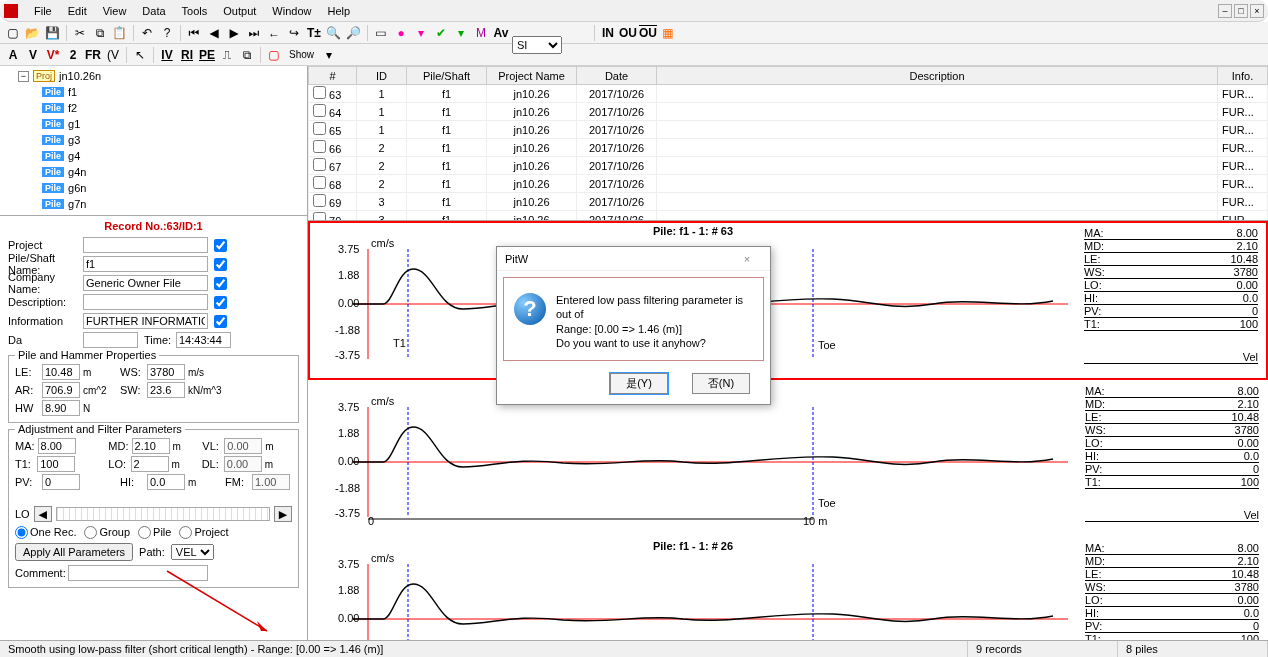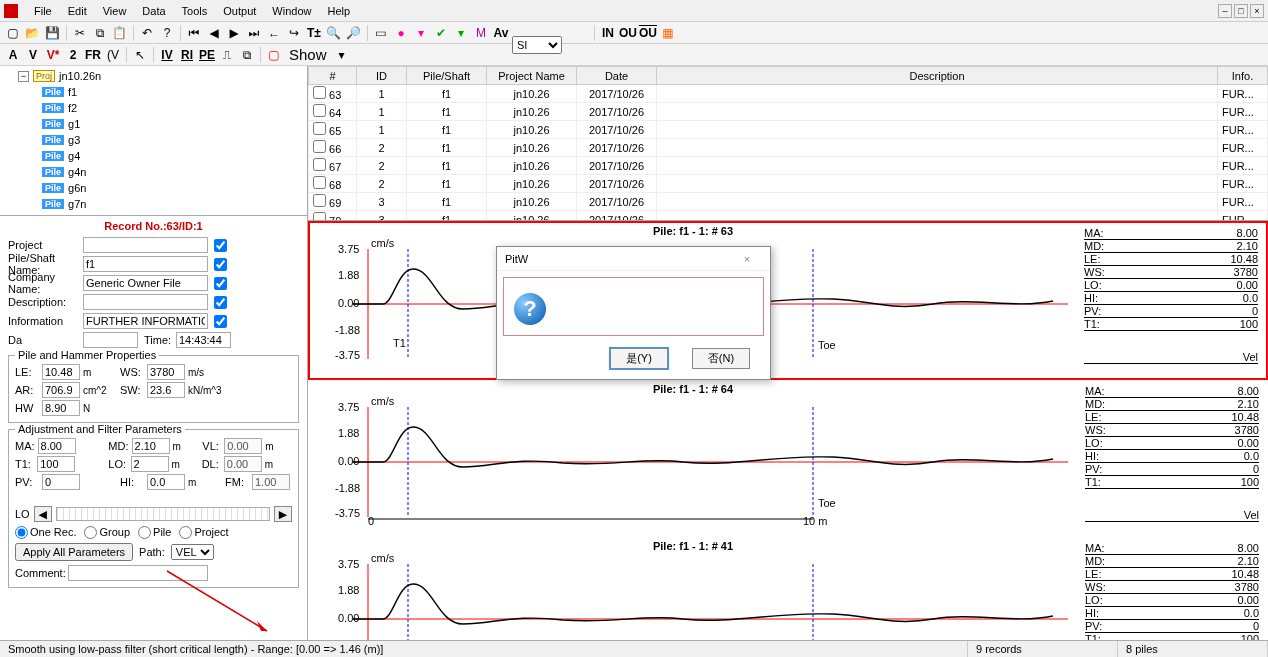--- a/index.html
+++ b/index.html
@@ -1,30 +1,30 @@
 <!DOCTYPE html>
 <html><head>
 <meta charset="utf-8">
 <style>
 * { box-sizing: border-box; margin: 0; padding: 0; font-family: "Segoe UI", Tahoma, sans-serif; font-size: 11px; }
 body { background: #fff; width: 1268px; height: 657px; overflow: hidden; position: relative; color: #000; }
 
 
-.menubar { display: flex; align-items: center; height: 22px; background: #f0f0f0; padding: 0 4px; border-bottom: 1px solid #d0d0d0; }
+.menubar { display: flex; align-items: center; height: 22px; background: #f0f0f0; padding: 0 4px; border-bottom: 1px solid #d0d0d0; border-radius: 10px; }
 .menubar .app-icon { width: 14px; height: 14px; background: #c00; margin-right: 8px; }
 .menubar .menu-item { padding: 2px 8px; cursor: default; }
 .menubar .win-ctrl { margin-left: auto; display: flex; gap: 2px; }
 .menubar .win-ctrl span { width: 14px; height: 14px; border: 1px solid #aaa; display: flex; align-items: center; justify-content: center; font-size: 9px; }
 
 
 .toolbar { display: flex; align-items: center; height: 22px; background: #f4f4f4; border-bottom: 1px solid #d0d0d0; padding: 0 4px; gap: 2px; }
 .tb-btn { width: 18px; height: 18px; display: flex; align-items: center; justify-content: center; font-size: 12px; cursor: pointer; }
 .tb-sep { width: 1px; height: 16px; background: #ccc; margin: 0 2px; }
 .tb-select { font-size: 11px; height: 18px; margin-top: 24px; }
-.tb-text { font-size: 15px; padding: 0 4px; }
+.tb-text { font-size: 10px; padding: 0 4px; }
 .tb-bold { font-weight: bold; }
 .pink { color: #f0a; }
 .green { color: #0a0; }
 
 
 .main { display: flex; height: 580px; }
 .left-pane { width: 308px; border-right: 1px solid #aaa; display: flex; flex-direction: column; }
 .right-pane { flex: 1; display: flex; flex-direction: column; }
 
 
@@ -558,21 +558,21 @@
             </div>
             <div class="info-row">
               <span>T1:</span>
               <span>100</span>
             </div>
       <div class="vel-label">Vel</div>
     </div>
         </div>
         <div class="chart-row">
     <div class="chart-main">
-      <div class="chart-title"><b>Pile: f1 - 1: # 41</b></div>
+      <div class="chart-title"><b>Pile: f1 - 1: # 26</b></div>
       <svg class="chart-svg" viewBox="0 0 760 130">
         <text x="58" y="8" font-size="10">cm/s</text>
         <line x1="55" y1="10" x2="55" y2="120" stroke="#f00"></line>
         <line x1="40" y1="65" x2="755" y2="65" stroke="#f00"></line>
         <line x1="95" y1="10" x2="95" y2="120" stroke="#00f" stroke-dasharray="3,2"></line>
         <line x1="500" y1="10" x2="500" y2="120" stroke="#00f" stroke-dasharray="3,2"></line>
         <text x="25" y="14" font-size="9">3.75</text>
         <text x="25" y="40" font-size="9">1.88</text>
         <text x="25" y="68" font-size="9">0.00</text>
         <text x="22" y="95" font-size="9">-1.88</text>
@@ -621,20 +621,25 @@
   </div>
 </div>
 
 <div class="dialog">
   <div class="dialog-title">
     <span>PitW</span>
     <span class="close">×</span>
   </div>
   <div class="dialog-body">
     <div class="q-icon">?</div>
+    <div class="msg">
+      <div>Entered low pass filtering parameter is out of</div>
+      <div>Range: [0.00 =&gt; 1.46 (m)]</div>
+      <div>Do you want to use it anyhow?</div>
+    </div>
   </div>
   <div class="dialog-btns">
     <button class="focus">是(Y)</button>
     <button>否(N)</button>
   </div>
 </div>
 
 <div class="statusbar">
   <div class="cell main">Smooth using low-pass filter (short critical length) - Range: [0.00 =&gt; 1.46 (m)]</div>
   <div class="cell" style="width:150px">9 records</div>

